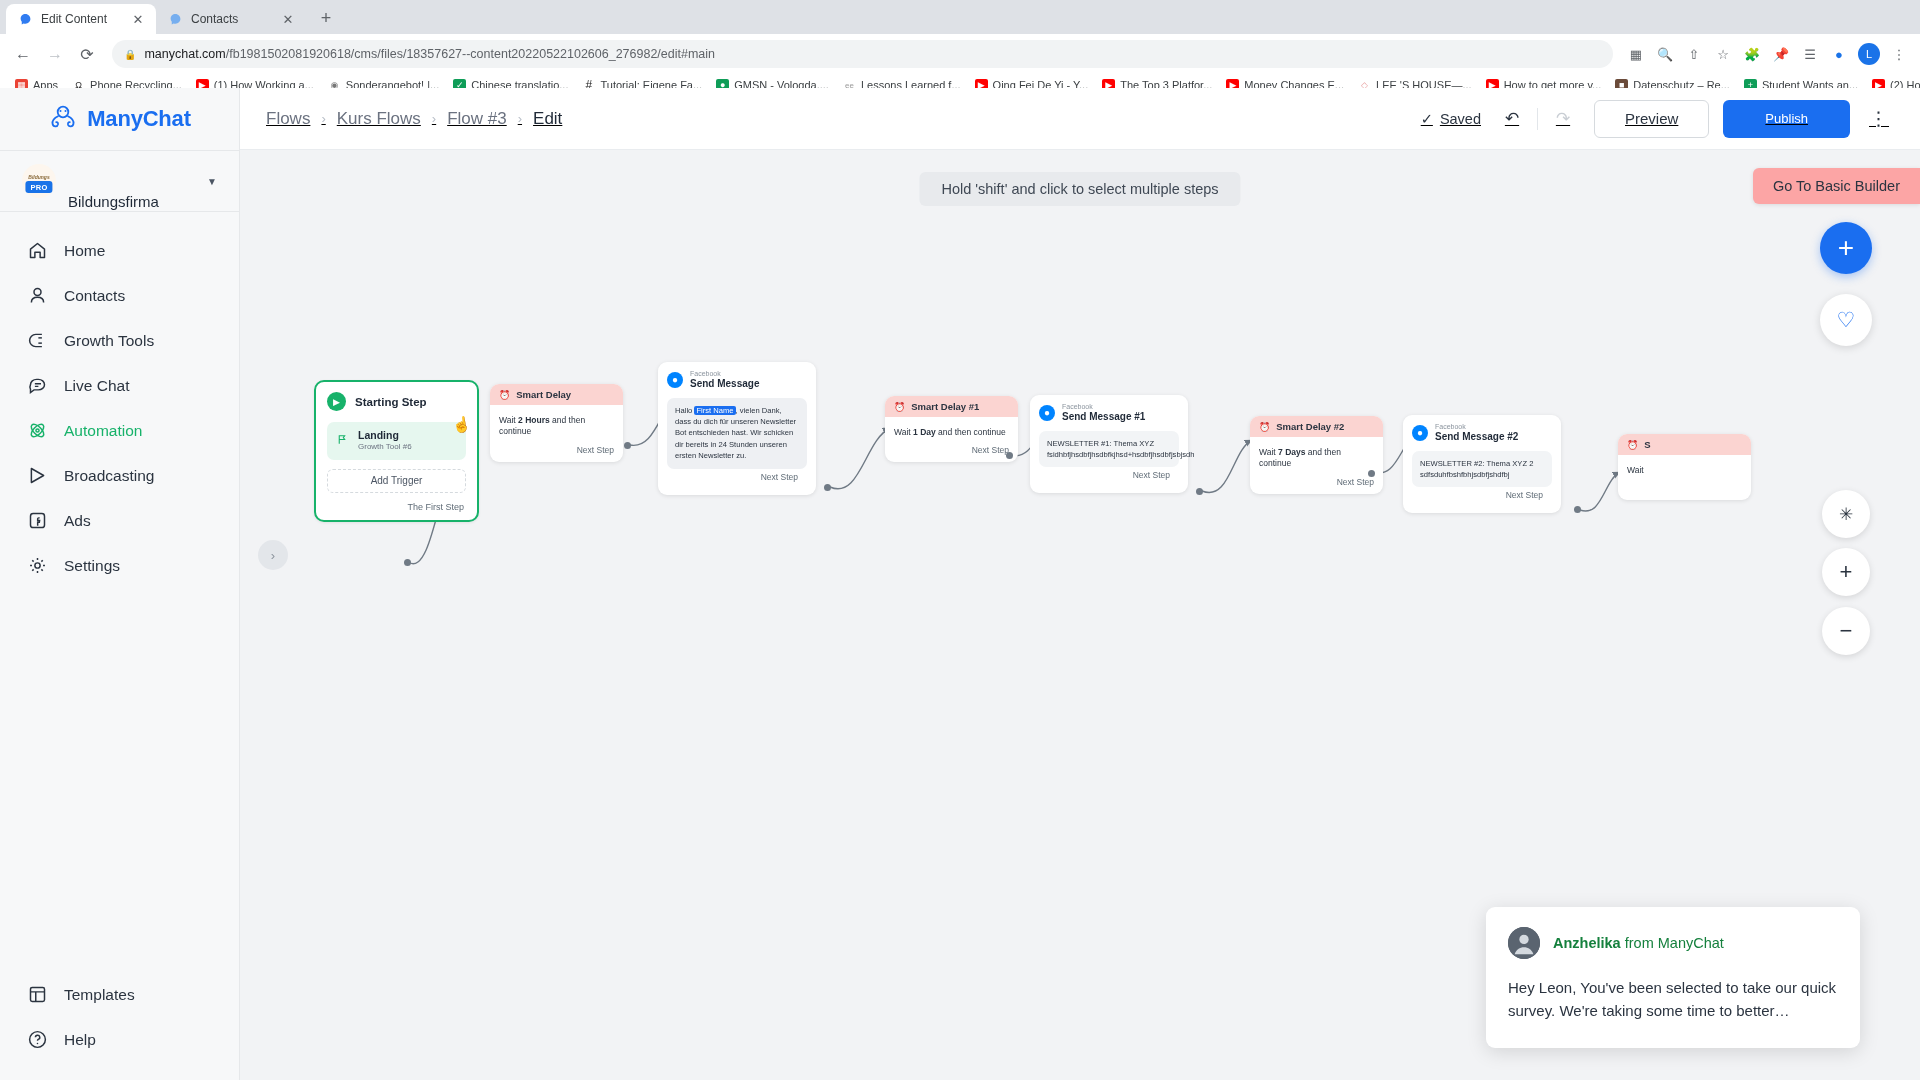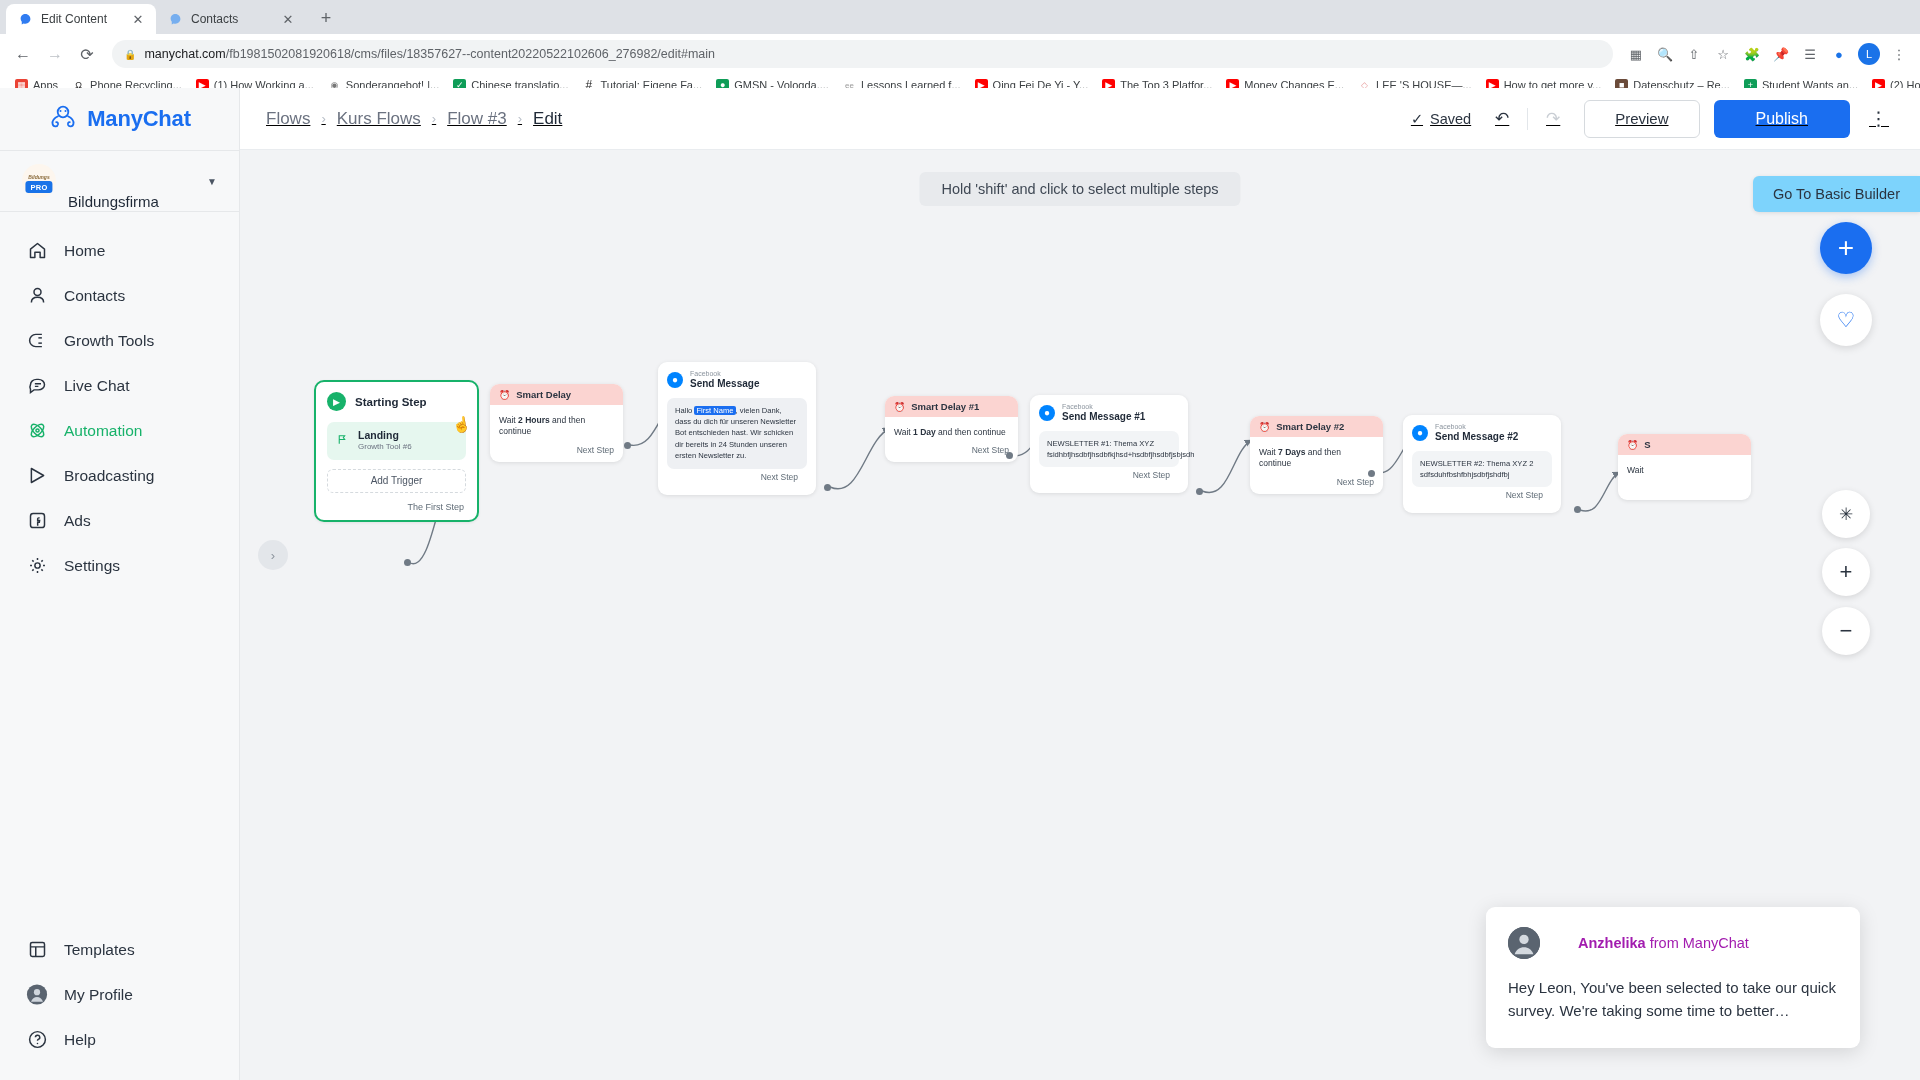--- a/index.html
+++ b/index.html
@@ -157,38 +157,38 @@
   }
   .ur-btn.disabled { color: #c9ced4; }
   .ur-div { width: 1px; height: 22px; background: #e2e6ea; margin: 0 4px; }
   .btn-preview {
     height: 38px; padding: 0 30px; border: 1px solid #d6dade; border-radius: 6px;
     background: #fff; color: #2b3440; font-size: 15px;
     display: flex; align-items: center;
   }
   .btn-publish {
     height: 38px; padding: 15px 42px; border-radius: 6px; background: #1a6ef0;
-    color: #fff; font-size: 16px; display: flex; align-items: center;
+    color: #fff; font-size: 13px; display: flex; align-items: center;
     font-weight: 500;
   }
   .kebab {
     width: 30px; height: 34px; display: flex; align-items: center;
     justify-content: center; color: #2b3440; font-size: 19px; letter-spacing: 1px;
   }
 
   .canvas { flex: 1; background: #f2f3f5; position: relative; overflow: hidden; }
 
   .hint-pill {
     position: absolute; left: 50%; transform: translateX(-50%); top: 22px;
     background: #e8eaed; color: #3f4854; font-size: 14.5px;
     padding: 9px 22px; border-radius: 6px; white-space: nowrap;
   }
   .basic-builder {
-    position: absolute; right: 0; top: 26px;
-    background: #7dd3fc; color: #2b3440; font-size: 14.5px;
+    position: absolute; right: 0; top: 18px;
+    background: #fca5a5; color: #2b3440; font-size: 14.5px;
     padding: 10px 20px; border-radius: 6px 0 0 6px;
     box-shadow: 0 1px 4px rgba(0,0,0,.10); white-space: nowrap; text-align: center;
   }
 
   
   .fab-add {
     position: absolute; right: 48px; top: 72px; width: 52px; height: 52px;
     border-radius: 50%; background: #1a6ef0; color: #fff;
     display: flex; align-items: center; justify-content: center;
     font-size: 28px; box-shadow: 0 3px 10px rgba(26,110,240,.35); font-weight: 300;
@@ -309,21 +309,21 @@
     content: ""; position: absolute; left: 7px; right: 7px;
     background: #fff; border-radius: 9px; z-index: -1;
   }
   .chat-widget::before { top: -6px; height: 24px; box-shadow: 0 -2px 7px rgba(0,0,0,.06); }
   .chat-head { display: flex; align-items: center; gap: 13px; margin-bottom: 17px; }
   .chat-avatar {
     width: 32px; height: 32px; border-radius: 50%; flex: 0 0 32px;
     background: #5a6470; display: flex; align-items: center;
     justify-content: center; color: #dfe3e8; font-size: 16px;
   }
-  .chat-name { font-size: 14.5px; color: #a21caf; margin-left: 25px; }
+  .chat-name { font-size: 14.5px; color: #15803d; }
   .chat-name b { font-weight: 700; }
   .chat-body { font-size: 15px; color: #2b3440; line-height: 1.55; }
 </style>
 </head>
 <body>
 
 <div class="browser-chrome">
 
   <div class="tabstrip">
     <div class="tab active">
@@ -540,30 +540,20 @@
 
     <div class="nav-bottom">
       <div class="nav-item">
         <span class="nav-ico">
           <svg width="21" height="21" viewBox="0 0 24 24" fill="none" stroke="#2b3440" stroke-width="1.7">
               <rect x="4" y="4" width="16" height="16" rx="2"></rect>
               <path d="M4 9h16M10 9v11"></path>
             </svg>
         </span>
         <span>Templates</span>
-      </div>
-      <div class="nav-item">
-        <span class="nav-ico">
-          <svg width="23" height="23" viewBox="0 0 24 24">
-              <circle cx="12" cy="12" r="11" fill="#5a6470"></circle>
-              <circle cx="12" cy="9.5" r="3.4" fill="#cfd5dc"></circle>
-              <path d="M5.5 20c1-3.6 3.6-5.2 6.5-5.2s5.5 1.6 6.5 5.2z" fill="#cfd5dc"></path>
-            </svg>
-        </span>
-        <span>My Profile</span>
       </div>
       <div class="nav-item">
         <span class="nav-ico">
           <svg width="21" height="21" viewBox="0 0 24 24" fill="none" stroke="#2b3440" stroke-width="1.7">
               <circle cx="12" cy="12" r="9"></circle>
               <path d="M9.6 9.5a2.5 2.5 0 1 1 3.3 2.4c-.6.3-.9.8-.9 1.6"></path>
               <circle cx="12" cy="16.6" r=".9" fill="#2b3440" stroke="none"></circle>
             </svg>
         </span>
         <span>Help</span>

